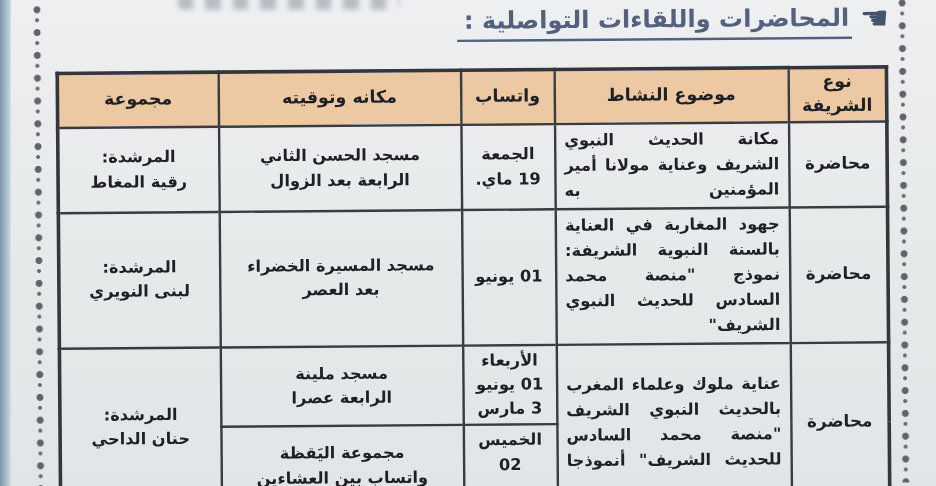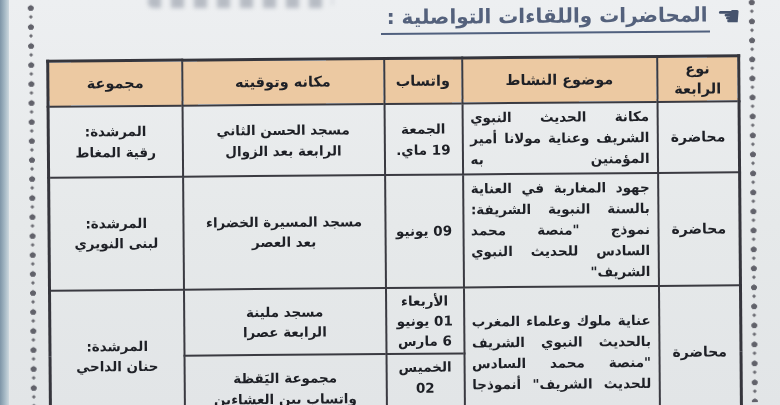--- a/index.html
+++ b/index.html
@@ -90,53 +90,53 @@
       <colgroup>
         <col style="width:82px">
         <col style="width:195px">
         <col style="width:78px">
         <col style="width:202px">
         <col style="width:134px">
       </colgroup>
 
       <tbody>
           <tr class="r-header">
-        <th>نوع الرابعة</th>
+        <th>نوع الشريفة</th>
         <th>موضوع النشاط</th>
         <th>واتساب</th>
         <th>مكانه وتوقيته</th>
         <th>مجموعة</th>
       </tr>
 
       <tr class="r1">
         <td class="type-cell">محاضرة</td>
         <td class="subject">مكانة الحديث النبوي الشريف وعناية مولانا أمير المؤمنين به</td>
         <td>الجمعة
 19 ماي.</td>
         <td>مسجد الحسن الثاني
 الرابعة بعد الزوال</td>
         <td>المرشدة:
 رقية المغاط</td>
       </tr>
 
       <tr class="r2">
         <td class="type-cell">محاضرة</td>
         <td class="subject">جهود المغاربة في العناية بالسنة النبوية الشريفة: نموذج "منصة محمد السادس للحديث النبوي الشريف"</td>
-        <td>09 يونيو</td>
+        <td>01 يونيو</td>
         <td>مسجد المسيرة الخضراء
 بعد العصر</td>
         <td>المرشدة:
 لبنى النويري</td>
       </tr>
 
       <tr class="r3a">
         <td class="type-cell" rowspan="2">محاضرة</td>
         <td class="subject" rowspan="2">عناية ملوك وعلماء المغرب بالحديث النبوي الشريف "منصة محمد السادس للحديث الشريف" أنموذجا</td>
         <td>الأربعاء 01 يونيو
-6 مارس</td>
+3 مارس</td>
         <td>مسجد ملينة
 الرابعة عصرا</td>
         <td rowspan="2">المرشدة:
 حنان الداحي</td>
       </tr>
       <tr class="r3b">
         <td>الخميس 02
 يونيو</td>
         <td>مجموعة اليَقظة
 واتساب بين العشاءين</td>

